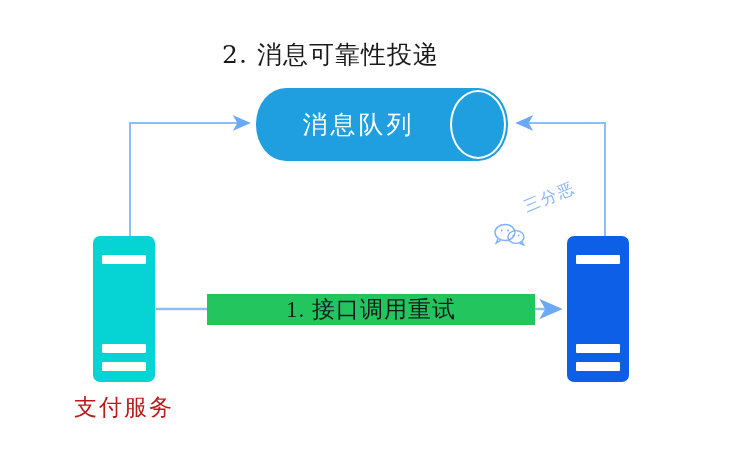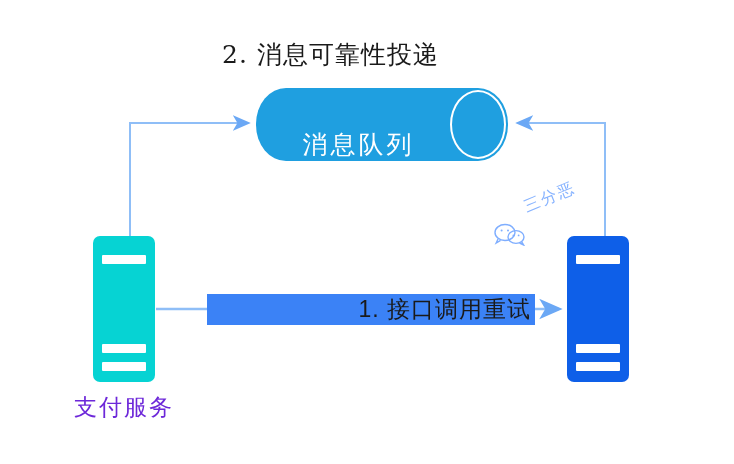--- a/index.html
+++ b/index.html
@@ -96,38 +96,38 @@
   #server-order{ left: 567px; top: 236px; }
   .server .bar-top { top: 19px; }
   .server .bar-mid { top: 108px; }
   .server .bar-bot { top: 126px; }
   .server-label {
     position: absolute;
     width: 220px;
     text-align: center;
     font-family: "DejaVu Serif", "Liberation Serif", serif;
     font-size: 23px;
-    color: #6d28d9;
+    color: #b91c1c;
     letter-spacing: 2px;
     white-space: nowrap;
   }
   #label-pay   { left: 14px;  top: 392px; }
   #label-order { left: 488px; top: 392px; }
   
   #retry-label {
     position: absolute;
     left: 207px;
     top: 294px;
     width: 320px;
-    text-align: right;
-    font-family: Liberation Sans, sans-serif;
+    text-align: center;
+    font-family: Liberation Serif, serif;
     font-size: 23px;
     color: #1a1a1a;
     letter-spacing: 1px;
-    background: #3b82f6;
+    background: #22c55e;
     padding: 0 4px;
     white-space: nowrap;
   }
   
   #watermark {
     position: absolute;
     left: 493px;
     top: 196px;
     width: 108px;
     height: 52px;
@@ -171,21 +171,21 @@
     <path d="M130,236 L130,123 L248,123" fill="none" stroke="#8FBEF7" stroke-width="2" marker-end="url(#arrow-blue)"></path>
 
     <path d="M605,236 L605,123 L518,123" fill="none" stroke="#8FBEF7" stroke-width="2" marker-end="url(#arrow-blue)"></path>
 
     <path d="M156,309 L559,309" fill="none" stroke="#8FBEF7" stroke-width="2.6" marker-end="url(#arrow-blue)"></path>
   </svg>
 
   <div id="mq-node">
     <div id="mq-body" style="background: rgb(31, 159, 224);"></div>
     <div id="mq-cap"></div>
-    <div id="mq-label" style="color: rgb(255, 255, 255); margin-top: 20px;">消息队列</div>
+    <div id="mq-label" style="color: rgb(255, 255, 255);">消息队列</div>
   </div>
 
   <div class="server" id="server-pay" style="background: rgb(6, 211, 211);">
     <div class="bar bar-top" style="background: rgb(255, 255, 255);"></div>
     <div class="bar bar-mid" style="background: rgb(255, 255, 255);"></div>
     <div class="bar bar-bot" style="background: rgb(255, 255, 255);"></div>
   </div>
   <div class="server-label" id="label-pay">支付服务</div>
 
   <div class="server" id="server-order" style="background: rgb(14, 95, 232);">

